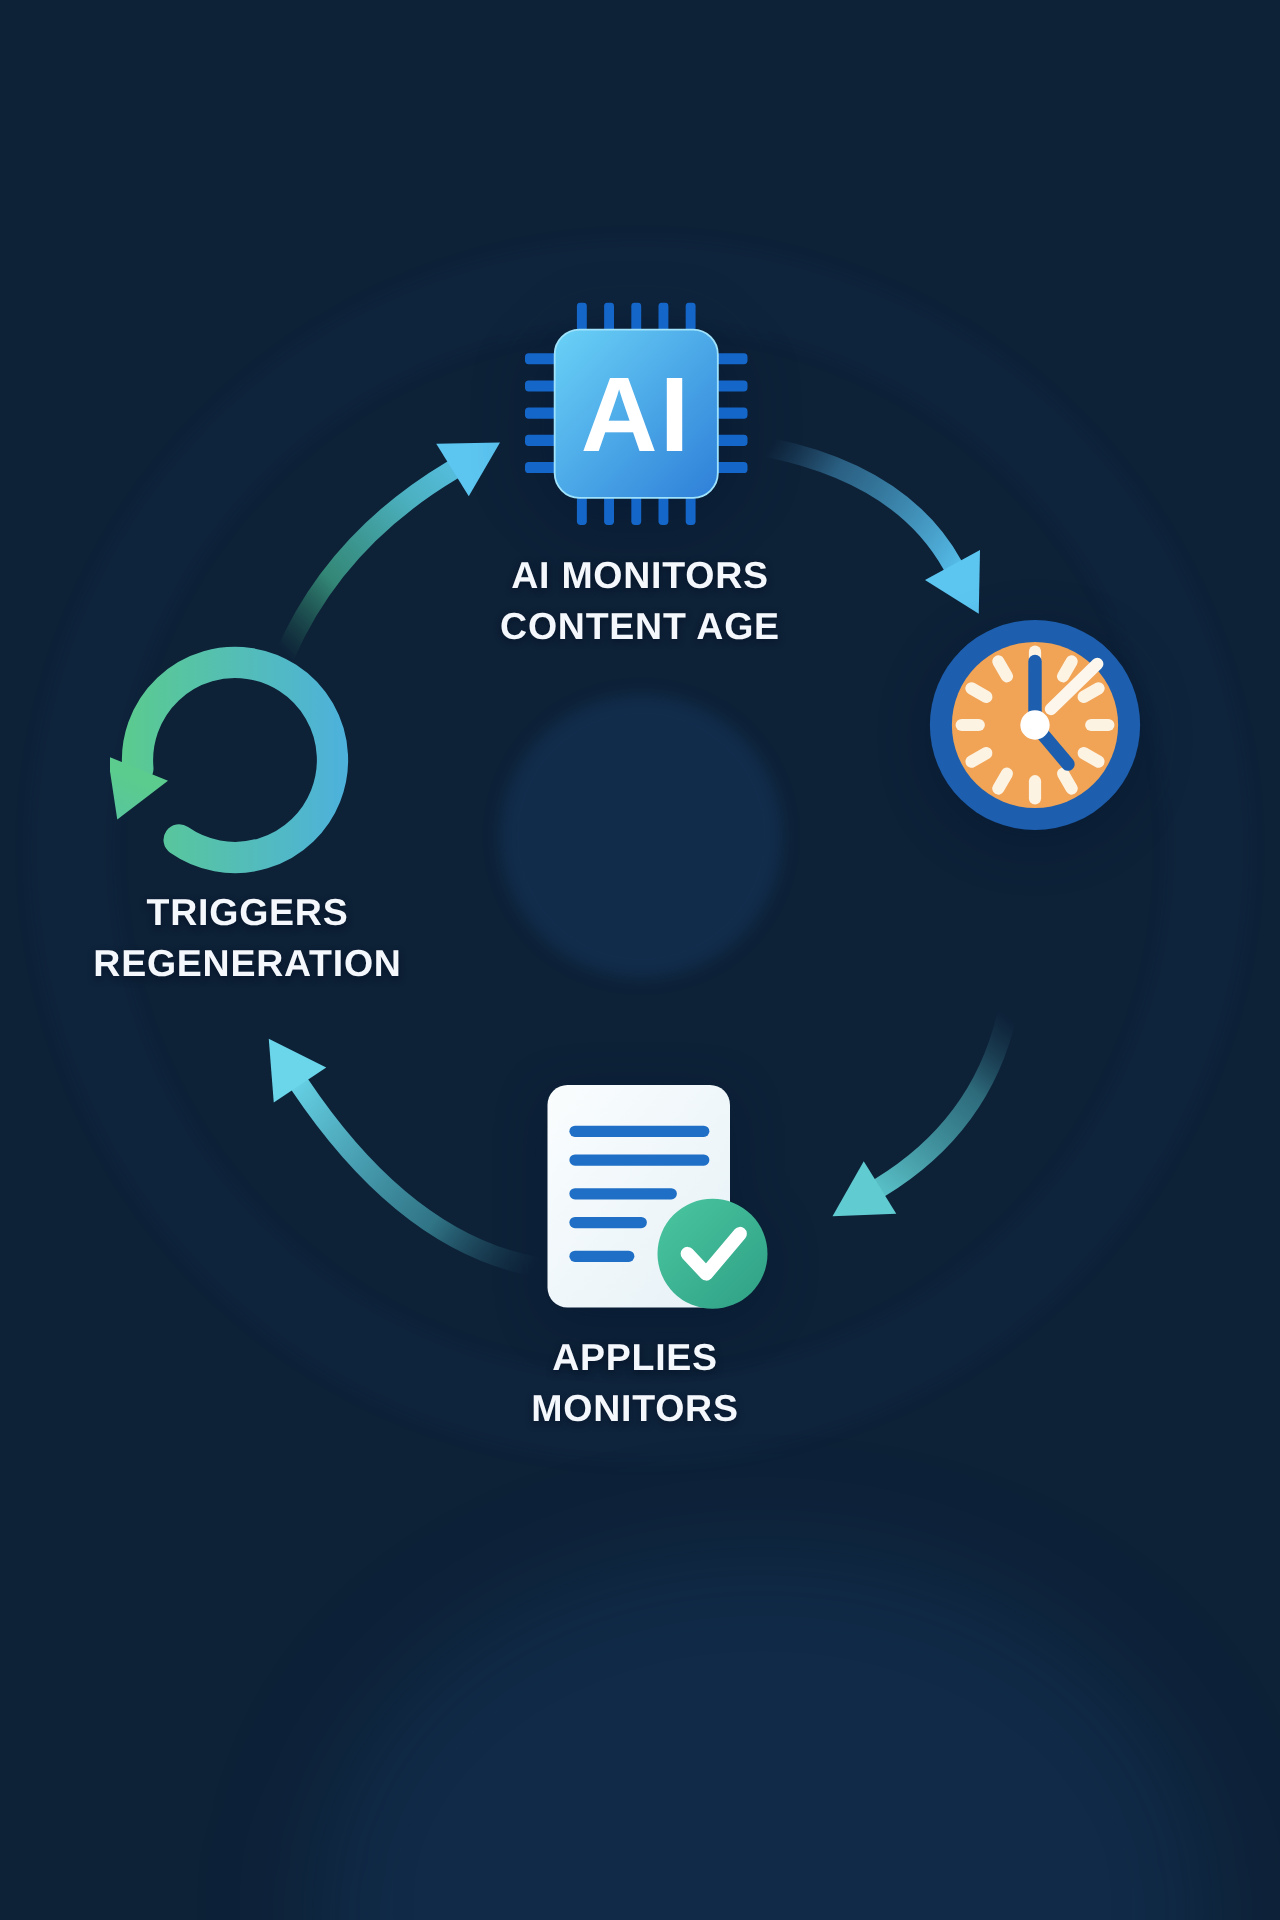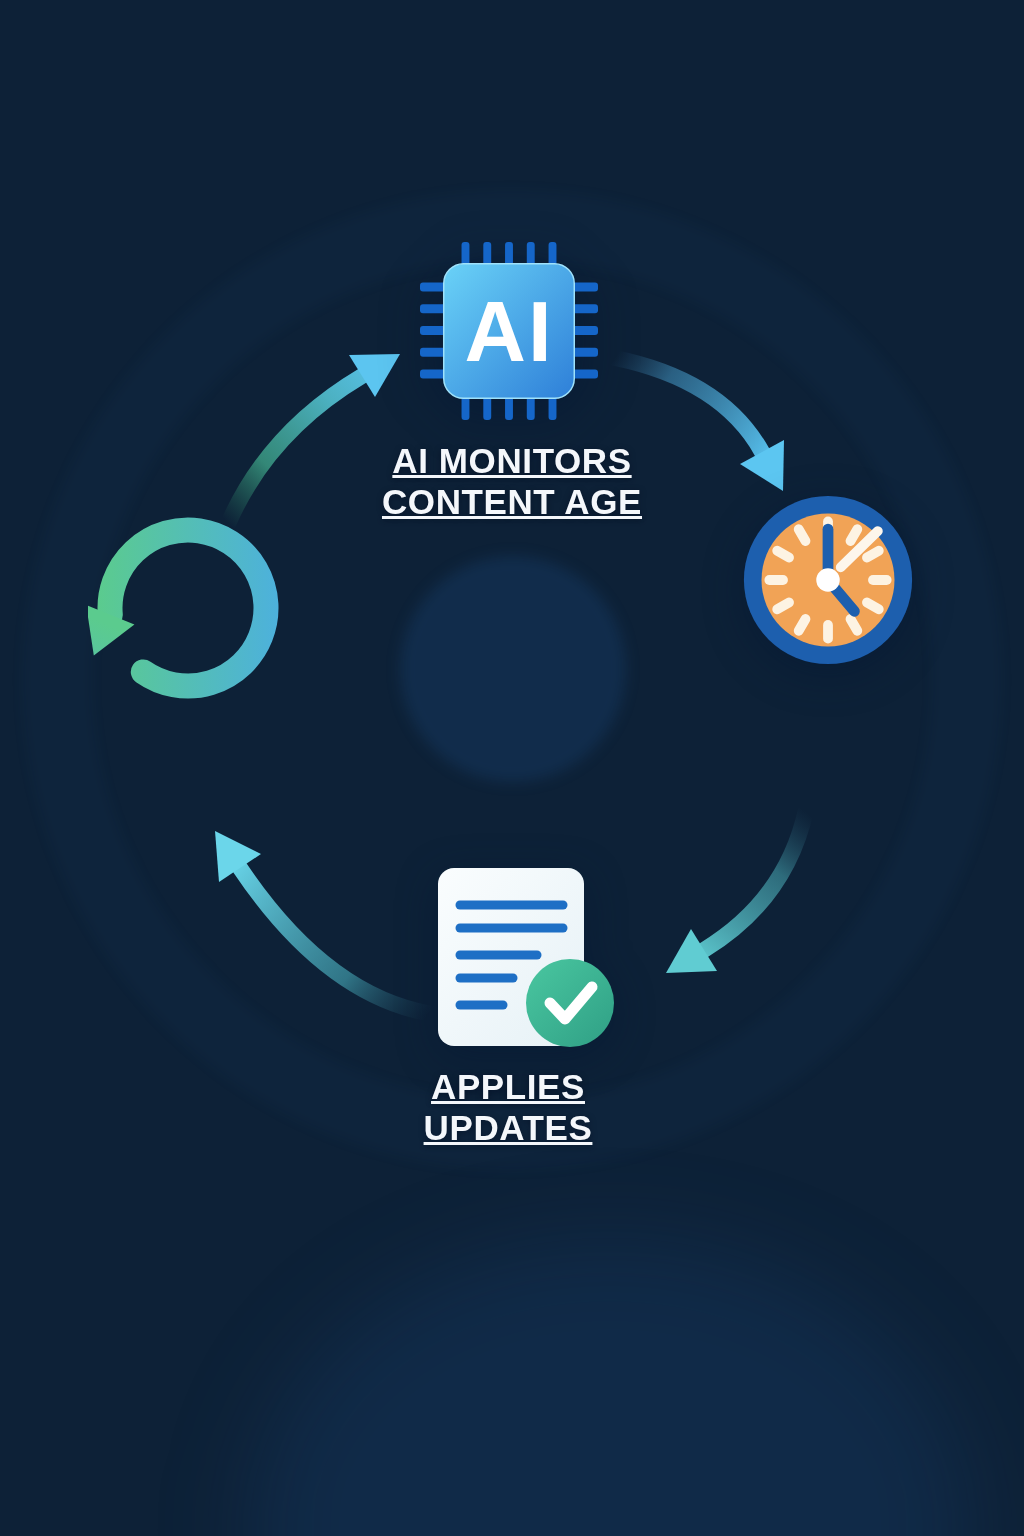--- a/index.html
+++ b/index.html
@@ -22,23 +22,23 @@
     border-radius:50%; background:rgba(30,82,140,0.20); filter:blur(45px);
   }
   .connectors { position:absolute; left:0; top:0; width:1024px; height:1536px; }
   .icon-wrap { position:absolute; }
   .icon-wrap svg { display:block; }
   .chip-wrap    { left:418px; top:242px; width:182px; height:178px; filter:drop-shadow(0 10px 22px rgba(0,20,50,0.45)); }
   .clock-wrap   { left:740px; top:492px; width:176px; height:176px; filter:drop-shadow(0 10px 20px rgba(0,20,50,0.4)); }
   .doc-wrap     { left:436px; top:864px; width:186px; height:192px; filter:drop-shadow(0 10px 20px rgba(0,20,50,0.4)); }
   .refresh-wrap { left:88px;  top:508px; width:200px; height:200px; }
   .step-label {
-    position:absolute; color:#f4f7fb; font-weight:bold; font-size:35px;
+    position:absolute; color:#f4f7fb; font-weight:bold; font-size:30px;
     line-height:41px; letter-spacing:0.6px; text-align:center;
-    white-space:pre-line; text-shadow:0 2px 6px rgba(0,10,30,0.5);text-decoration:underline;
+    white-space:pre-line; text-shadow:0 2px 6px rgba(0,10,30,0.5);
   }
   .label-monitor    { left:312px; top:440px;  width:400px; }
   .label-detect     { left:634px; top:686px;  width:380px; }
   .label-apply      { left:360px; top:1066px; width:296px; }
   .label-regenerate { left:8px;   top:710px;  width:380px; }
   .chip-text { font-family:"Liberation Sans", sans-serif; font-weight:bold; }
 </style>
 </head>
 <body>
 
@@ -170,28 +170,30 @@
         <line x1="24" y1="64" x2="127" y2="64"></line>
         <line x1="24" y1="91" x2="101" y2="91"></line>
         <line x1="24" y1="114" x2="77" y2="114"></line>
         <line x1="24" y1="141" x2="67" y2="141"></line>
       </g>
       <circle cx="134" cy="139" r="44" fill="url(#checkGrad)"></circle>
       <polyline points="114,139 129,155 156,123" fill="none" stroke="#ffffff" stroke-width="11" stroke-linecap="round" stroke-linejoin="round"></polyline>
     </svg>
   </div>
   <div class="step-label label-apply">APPLIES
-UPDATES</div>
+MONITORS</div>
 
   <div class="icon-wrap refresh-wrap">
     <svg viewBox="0 0 200 200" width="200" height="200">
       <defs>
         <linearGradient id="gradRefresh" gradientUnits="userSpaceOnUse" x1="10" y1="100" x2="190" y2="100">
           <stop offset="0" stop-color="#5bcb8e"></stop>
           <stop offset="1" stop-color="#4db1dc"></stop>
         </linearGradient>
       </defs>
       <path d="M 55.3 163.9 A 78 78 0 1 0 22.3 106.8" fill="none" stroke="url(#gradRefresh)" stroke-width="25" stroke-linecap="round"></path>
       <polygon points="0,-26 44,0 0,26" fill="url(#gradRefresh)" transform="translate(22.3,106.8) rotate(112)"></polygon>
     </svg>
   </div>
+  <div class="step-label label-regenerate">TRIGGERS
+REGENERATION</div>
 
 </div>
 
 </body></html>

